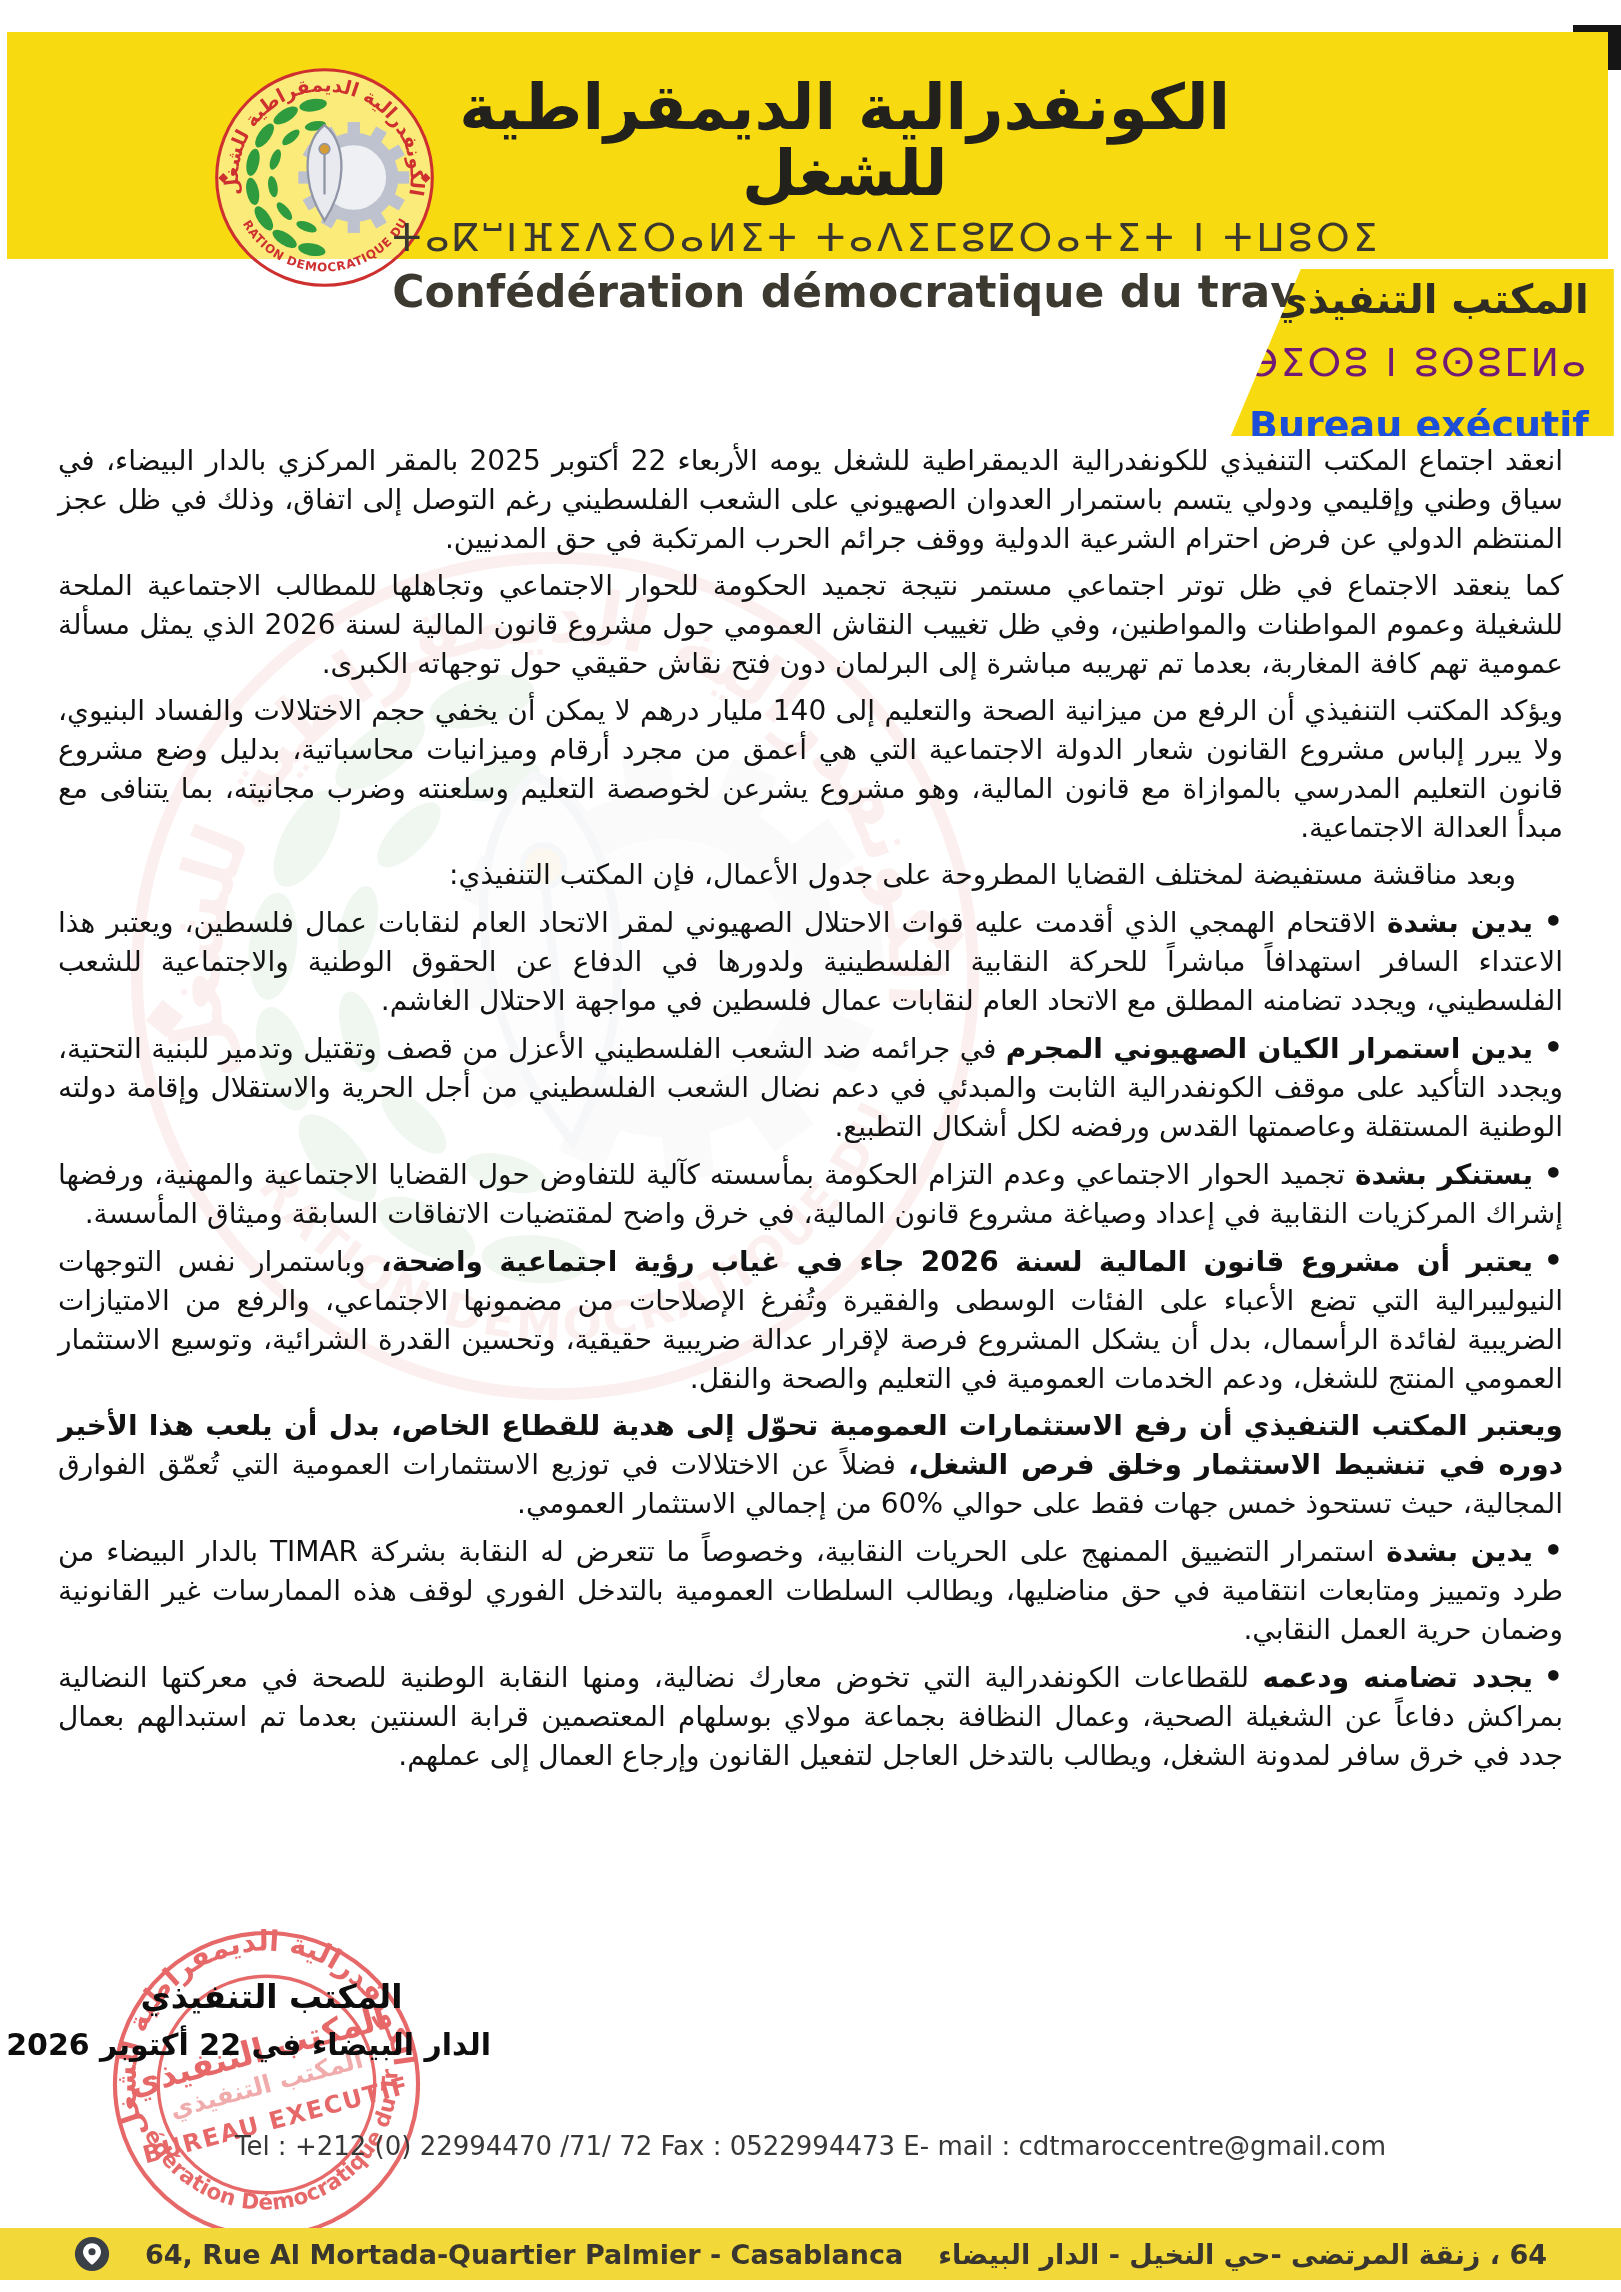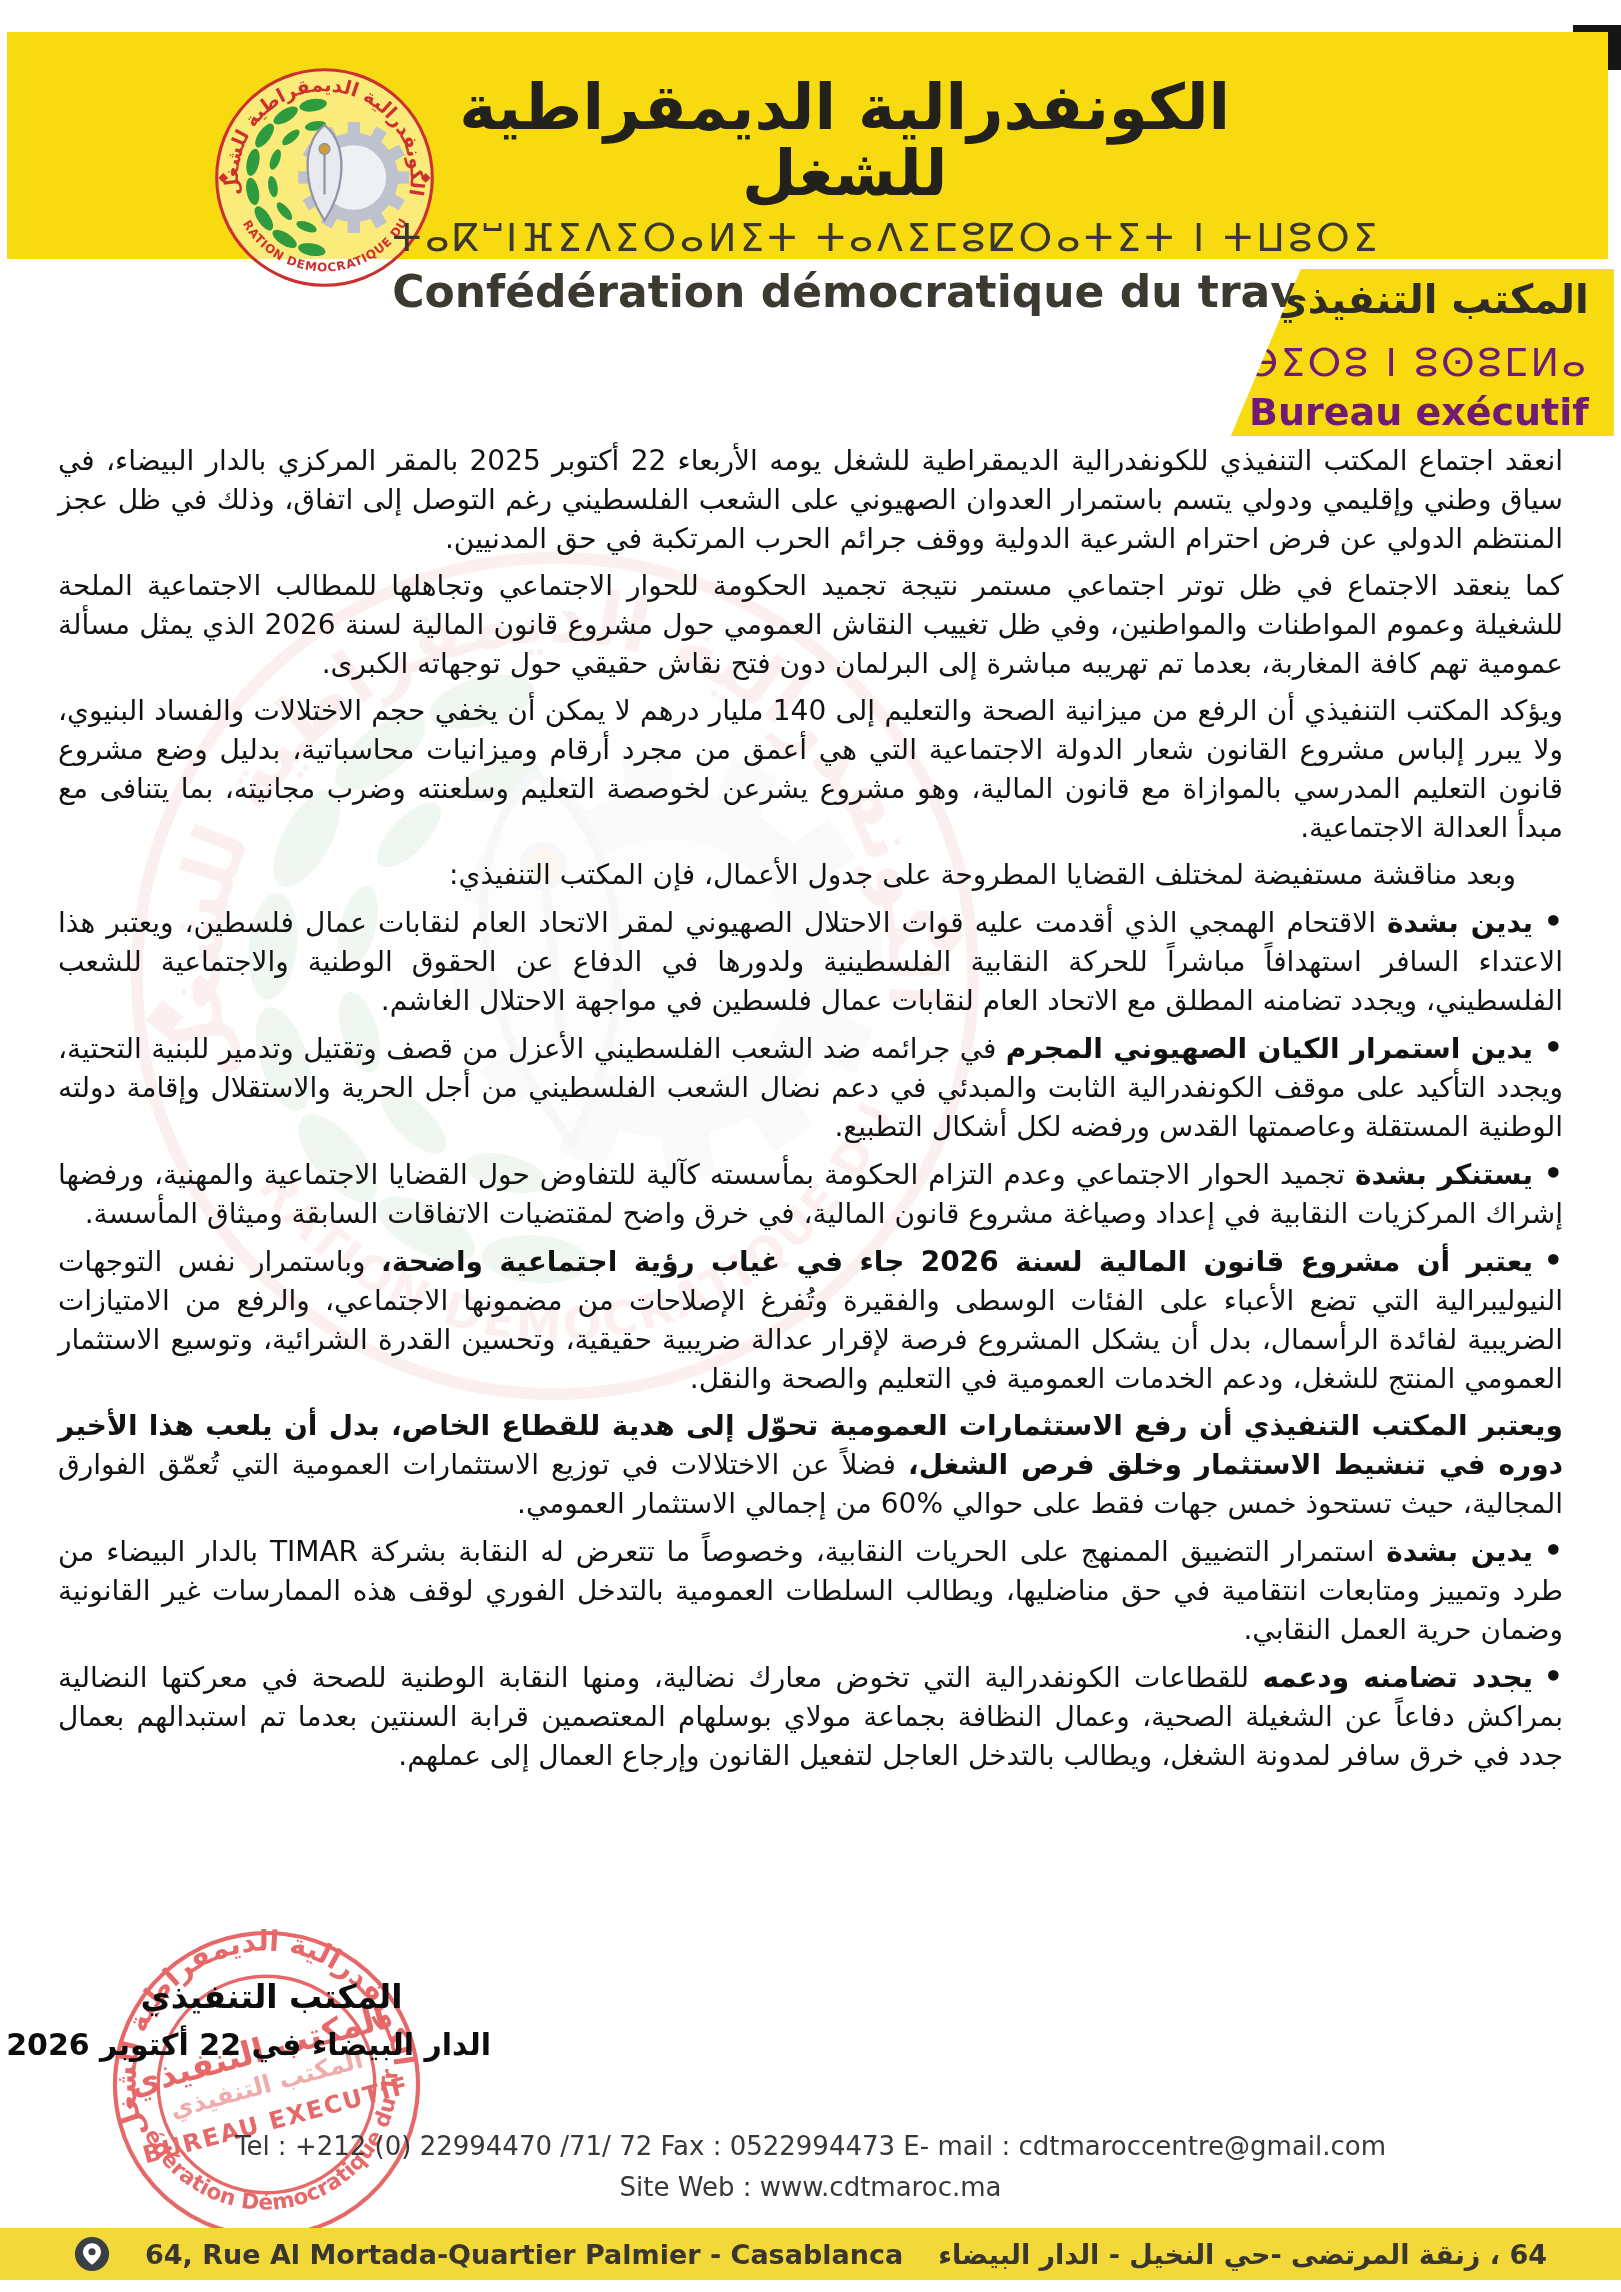--- a/index.html
+++ b/index.html
@@ -34,21 +34,21 @@
   }
   
   .badge{
     position:absolute;right:7.2px;top:269px;width:383px;height:167px;
     background:var(--yellow);
     clip-path:polygon(70px 0,100% 0,100% 100%,0 100%);
     text-align:right;padding:7.2px 25px 0 0;box-sizing:border-box;
   }
   .badge-ar{direction:rtl;font-size:40px;font-weight:bold;color:#2e2c25;line-height:1.15;}
   .badge-tif{font-size:38px;color:#701a75;letter-spacing:2.7px;margin-top:19px;}
-  .badge-fr{font-size:38px;font-weight:bold;color:#701a75;margin-top:5px;}
+  .badge-fr{font-size:38px;font-weight:bold;color:#1d4ed8;margin-top:18px;}
   
   .watermark{
     position:absolute;left:107px;top:528px;width:896px;height:896px;
     opacity:0.07;transform:rotate(-6deg);pointer-events:none;
   }
   
   .body{
     position:absolute;left:58px;top:441px;width:1505px;
     direction:rtl;text-align:justify;
     font-size:28px;line-height:39px;color:#121212;
@@ -219,21 +219,20 @@
     <text x="200" y="254" text-anchor="middle" font-size="29" font-weight="bold" fill="#E14B4B" letter-spacing="2">BUREAU EXECUTIF</text>
   </svg>
 
   <div class="signature">
     <div class="sig1">المكتب التنفيذي</div>
     <div class="sig2">الدار البيضاء في 22 أكتوبر 2026</div>
   </div>
 
   <div class="contact">
     <div class="c1">Tel : +212 (0) 22994470 /71/ 72 Fax : 0522994473  E- mail : cdtmaroccentre@gmail.com</div>
-    <div class="c2">Site Web : www.cdtmaroc.ma</div>
   </div>
 
   <footer class="footbar">
     <svg class="pin" viewBox="0 0 40 40">
       <circle cx="20" cy="20" r="19" fill="#3A4046"></circle>
       <path d="M20,8 C26,8 30,12.5 30,18 C30,24.5 20,32 20,32 C20,32 10,24.5 10,18 C10,12.5 14,8 20,8 Z" fill="#ffffff"></path>
       <circle cx="20" cy="17.5" r="4" fill="#3A4046"></circle>
     </svg>
     <span class="addr-fr">64, Rue Al Mortada-Quartier Palmier - Casablanca</span>
     <span class="addr-ar">64 ، زنقة المرتضى -حي النخيل - الدار البيضاء</span>

